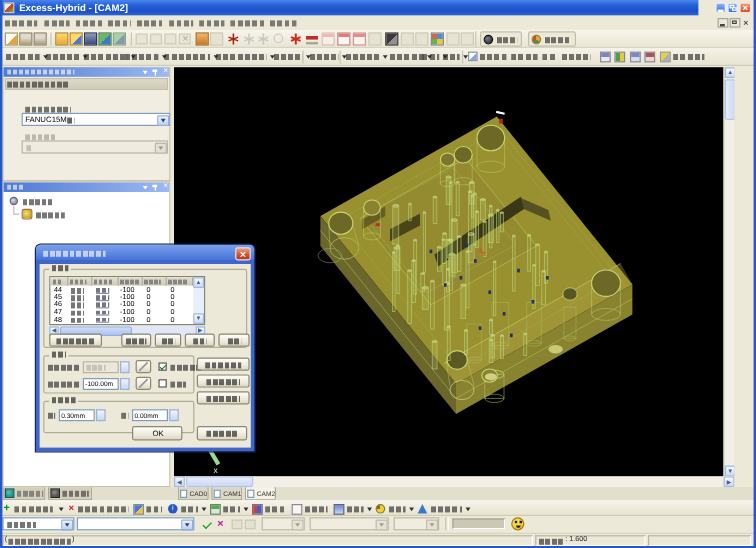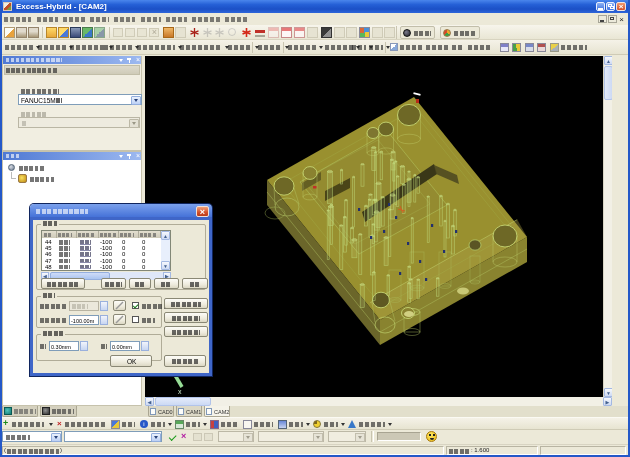--- a/index.html
+++ b/index.html
@@ -4,21 +4,21 @@
 html,body{width:630px;height:457px}
 body{font-family:"Liberation Sans",sans-serif;overflow:hidden;background:#ece9d8}
 #w{position:absolute;left:0;top:0;width:630px;height:457px;overflow:hidden;background:#ece9d8}
 i{position:absolute;display:block}
 div{position:absolute}
 .btn{background:linear-gradient(180deg,#fdfcf8,#eeebdd 60%,#dcd8c4);border:1px solid #8a8875;border-radius:2px}
 .fld{background:#fff;border:1px solid #7f9db9}
 .spin{width:8px;background:linear-gradient(180deg,#f2f4fb,#c8d6f2);border:1px solid #9ab0dd}
 </style></head><body>
 <div id="w">
-<div style="left:0;top:0;width:630px;height:13px;background:linear-gradient(180deg,#4a86ec 0%,#2560d6 35%,#1b50c6 70%,#2e66da 100%)">
+<div style="left:0;top:0;width:582px;height:13px;background:linear-gradient(180deg,#4a86ec 0%,#2560d6 35%,#1b50c6 70%,#2e66da 100%)">
 <i style="left:3px;top:2px;width:9px;height:9px;border:1px solid #d8c8b8;background:linear-gradient(135deg,#f0ece0 0 40%,#c05028 40% 70%,#7a9a40 70%)"></i>
 <span style="position:absolute;left:16px;top:2px;font-size:8px;line-height:9px;color:#fff;white-space:nowrap;font-weight:bold;">Excess-Hybrid - [CAM2]</span>
 <i style="left:596px;top:2px;width:9px;height:9px;background:linear-gradient(180deg,#8fb2f2,#3e72e2);border:1px solid #e8eefc;border-radius:2px"></i>
 <i style="left:598px;top:8px;width:5px;height:2px;background:#fff;z-index:2"></i>
 <i style="left:606px;top:2px;width:9px;height:9px;background:linear-gradient(180deg,#8fb2f2,#3e72e2);border:1px solid #e8eefc;border-radius:2px"></i>
 <i style="left:608px;top:4px;width:4px;height:3px;border:1px solid #fff;z-index:2"></i>
 <i style="left:610px;top:6px;width:4px;height:3px;border:1px solid #fff;background:#5a88e8;z-index:2"></i>
 <i style="left:616px;top:2px;width:10px;height:9px;background:linear-gradient(180deg,#f09a70,#d4502a);border:1px solid #f4e4dc;border-radius:2px;color:#fff;font-size:8px;line-height:8px;text-align:center;font-weight:bold;font-style:normal">×</i>
 </div>
 <div style="left:0;top:13px;width:630px;height:12px;background:#ece9d8">

